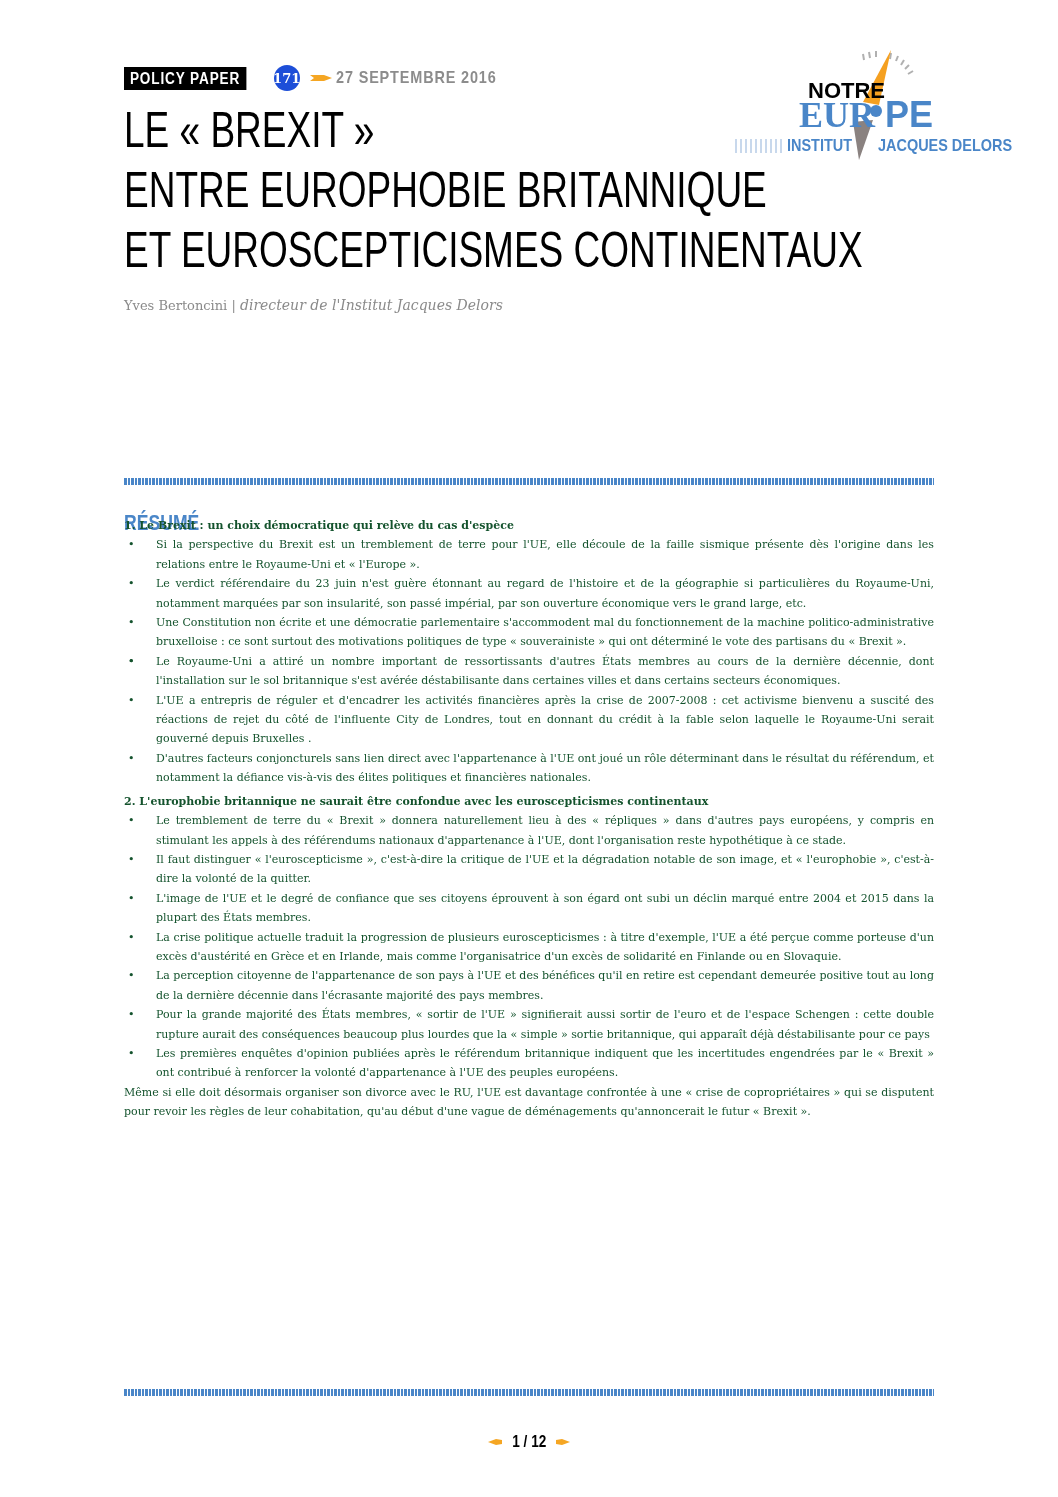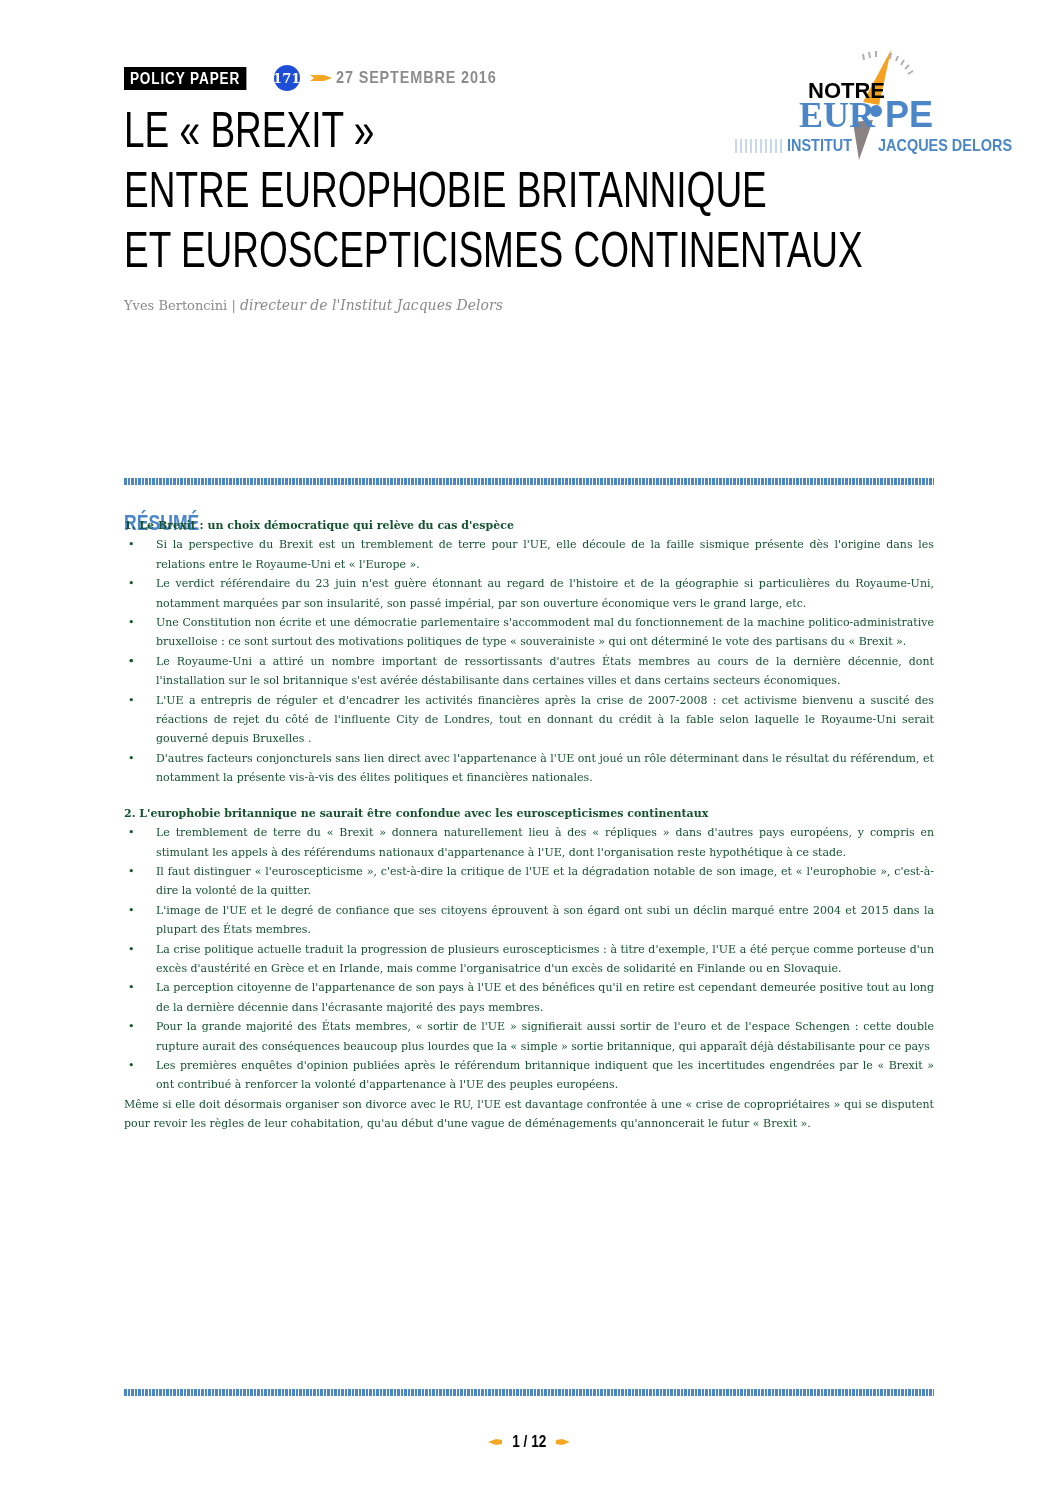--- a/index.html
+++ b/index.html
@@ -26,21 +26,21 @@
   .rule { height:7px; left:124px; width:810px;
           background:repeating-linear-gradient(90deg, #4a86c8 0 3px, transparent 3px 4px, #4a86c8 4px 6px, transparent 6px 7px); }
   .resume-title { left:124px; top:510px; font-family:"Liberation Sans", sans-serif; font-weight:bold;
                   color:#4a86c8; font-size:22px; transform:scaleX(0.8); transform-origin:left top; }
   .content { left:124px; top:516px; width:810px; color:#14532d; font-size:11px; line-height:19.4px; }
   .content .sec { font-weight:bold; }
   .content ul { list-style:none; margin:0; padding:0; }
   .content li { position:relative; padding-left:32px; text-align:justify; }
   .content li .bullet { position:absolute; left:4px; top:0; }
   .content .conclusion { margin-top:0; text-align:justify; }
-  .content .sec2 { margin-top:16px; }
+  .content .sec2 { margin-top:4px; }
   .pagenum { left:0; width:1058px; top:1432px; text-align:right; font-family:"Liberation Sans", sans-serif;
              font-weight:bold; font-size:17px; color:#000; display:flex; justify-content:center; align-items:center; gap:6px; }
   .pagenum span.num { transform:scaleX(0.8); display:inline-block; }
 </style>
 </head>
 <body>
 
 <div class="abs header-row">
   <div class="pp-label">POLICY PAPER</div>
   <div class="issue-badge" style="margin-left:6px;">171</div>
@@ -92,21 +92,21 @@
 
 <div class="abs content">
   <div class="sec">1. Le Brexit : un choix démocratique qui relève du cas d'espèce</div>
   <ul>
     <li><span class="bullet">•</span><span>Si la perspective du Brexit est un tremblement de terre pour l'UE, elle découle de la faille sismique présente dès l'origine dans les relations entre le Royaume-Uni et « l'Europe ».</span></li>
     <li><span class="bullet">•</span><span>Le verdict référendaire du 23 juin n'est guère étonnant au regard de l'histoire et de la géographie si particulières du Royaume-Uni, notamment marquées par son insularité, son passé impérial, par son ouverture économique vers le grand large, etc.</span></li>
     <li><span class="bullet">•</span><span>Une Constitution non écrite et une démocratie parlementaire s'accommodent mal du fonctionnement de la machine politico-administrative bruxelloise : ce sont surtout des motivations politiques de type « souverainiste » qui ont déterminé le vote des partisans du « Brexit ».</span></li>
     <li><span class="bullet">•</span></li>
     <li><span class="bullet">•</span><span>Le Royaume-Uni a attiré un nombre important de ressortissants d'autres États membres au cours de la dernière décennie, dont l'installation sur le sol britannique s'est avérée déstabilisante dans certaines villes et dans certains secteurs économiques.</span></li>
     <li><span class="bullet">•</span><span>L'UE a entrepris de réguler et d'encadrer les activités financières après la crise de 2007-2008 : cet activisme bienvenu a suscité des réactions de rejet du côté de l'influente City de Londres, tout en donnant du crédit à la fable selon laquelle le Royaume-Uni serait gouverné depuis Bruxelles .</span></li>
-    <li><span class="bullet">•</span><span>D'autres facteurs conjoncturels sans lien direct avec l'appartenance à l'UE ont joué un rôle déterminant dans le résultat du référendum, et notamment la présente vis-à-vis des élites politiques et financières nationales.</span></li>
+    <li><span class="bullet">•</span><span>D'autres facteurs conjoncturels sans lien direct avec l'appartenance à l'UE ont joué un rôle déterminant dans le résultat du référendum, et notamment la défiance vis-à-vis des élites politiques et financières nationales.</span></li>
   </ul>
   <div class="sec sec2">2. L'europhobie britannique ne saurait être confondue avec les euroscepticismes continentaux</div>
   <ul>
     <li><span class="bullet">•</span><span>Le tremblement de terre du « Brexit » donnera naturellement lieu à des « répliques » dans d'autres pays européens, y compris en stimulant les appels à des référendums nationaux d'appartenance à l'UE, dont l'organisation reste hypothétique à ce stade.</span></li>
     <li><span class="bullet">•</span><span>Il faut distinguer « l'euroscepticisme », c'est-à-dire la critique de l'UE et la dégradation notable de son image, et « l'europhobie », c'est-à-dire la volonté de la quitter.</span></li>
     <li><span class="bullet">•</span><span>L'image de l'UE et le degré de confiance que ses citoyens éprouvent à son égard ont subi un déclin marqué entre 2004 et 2015 dans la plupart des États membres.</span></li>
     <li><span class="bullet">•</span><span>La crise politique actuelle traduit la progression de plusieurs euroscepticismes : à titre d'exemple, l'UE a été perçue comme porteuse d'un excès d'austérité en Grèce et en Irlande, mais comme l'organisatrice d'un excès de solidarité en Finlande ou en Slovaquie.</span></li>
     <li><span class="bullet">•</span><span>La perception citoyenne de l'appartenance de son pays à l'UE et des bénéfices qu'il en retire est cependant demeurée positive tout au long de la dernière décennie dans l'écrasante majorité des pays membres.</span></li>
     <li><span class="bullet">•</span><span>Pour la grande majorité des États membres, « sortir de l'UE » signifierait aussi sortir de l'euro et de l'espace Schengen : cette double rupture aurait des conséquences beaucoup plus lourdes que la « simple » sortie britannique, qui apparaît déjà déstabilisante pour ce pays</span></li>
     <li><span class="bullet">•</span><span>Les premières enquêtes d'opinion publiées après le référendum britannique indiquent que les incertitudes engendrées par le « Brexit » ont contribué à renforcer la volonté d'appartenance à l'UE des peuples européens.</span></li>

